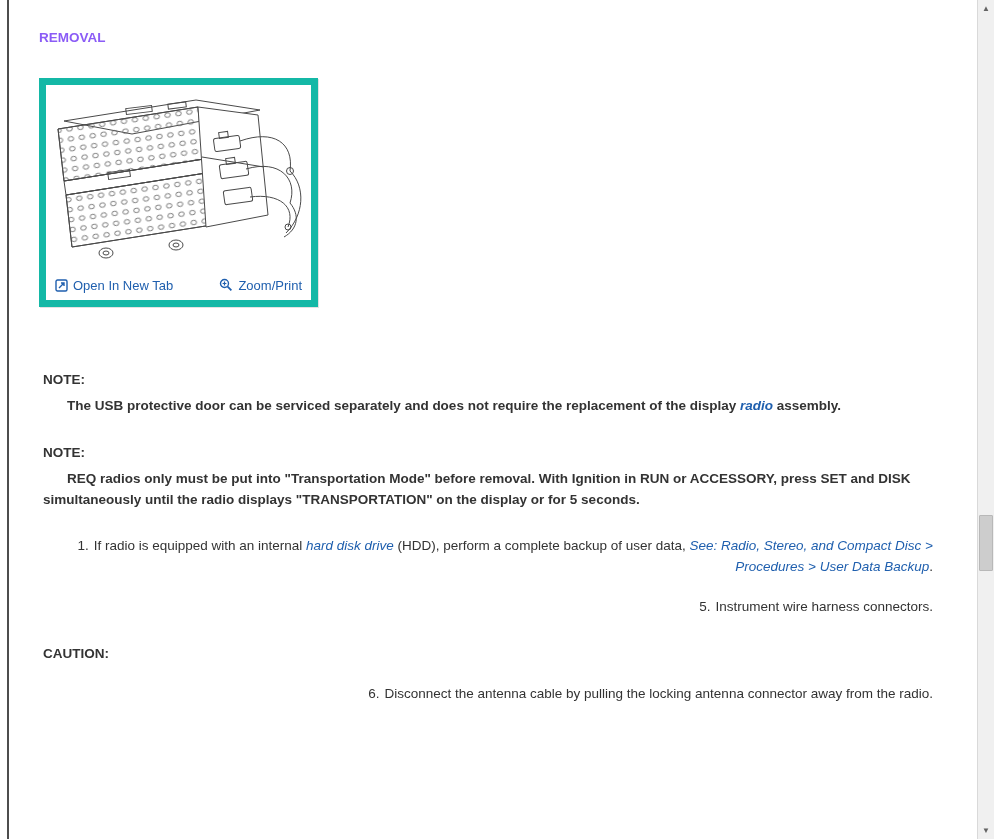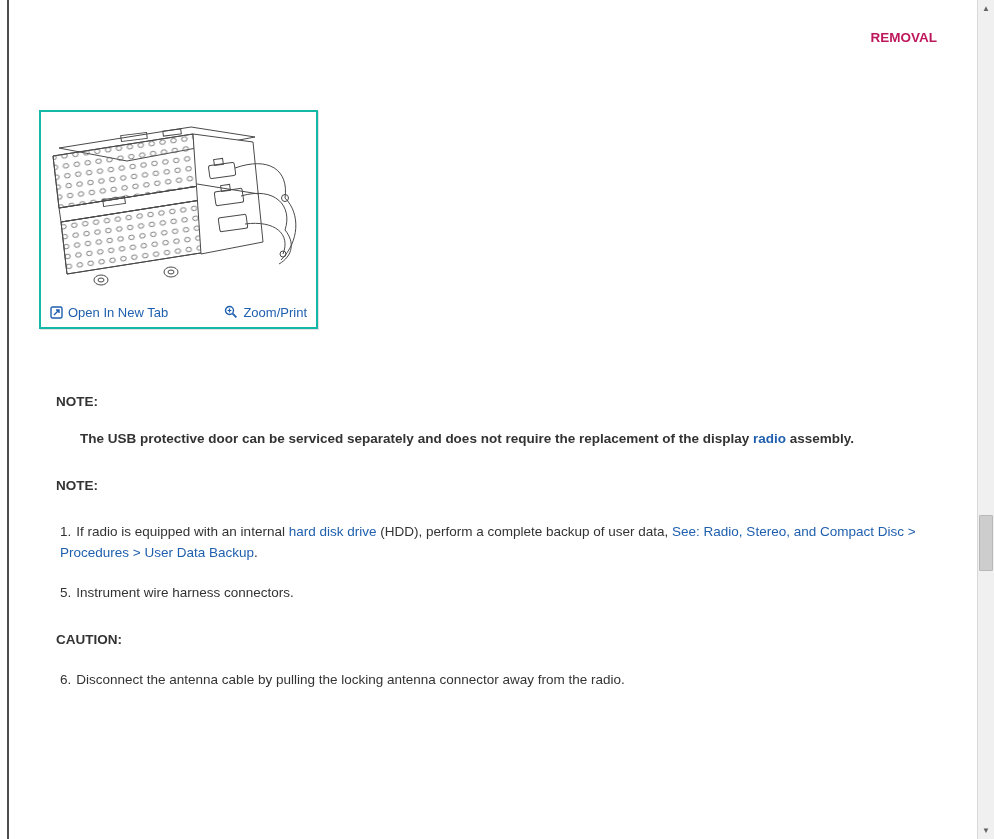--- a/index.html
+++ b/index.html
@@ -11,48 +11,48 @@
     color: #333333;
   }
   .page { display: flex; width: 994px; height: 839px; }
 
   
   .left-strip { flex: none; width: 9px; background: #ffffff; border-right: 2px solid #4d4d4d; }
 
   
   .main { flex: 1; padding: 28px 40px 20px 30px; background: #ffffff; overflow: hidden; }
 
-  .page-title { font-size: 13.5px; font-weight: bold; margin: 0; color: #be185d; text-align: right; }
+  .page-title { font-size: 13.5px; font-weight: bold; margin: 0; color: #8b5cf6; }
 
   
   .figure {
-    margin-top: 61px; width: 279px; background: #fff;
-    border: 2px solid #14b8a6; box-shadow: 1px 1px 0 #e2e2e2;
+    margin-top: 29px; width: 279px; background: #fff;
+    border: 7px solid #14b8a6; box-shadow: 1px 1px 0 #e2e2e2;
   }
   .figure-image { padding: 2px 2px 0 2px; }
   .figure-links {
     display: flex; justify-content: space-between; align-items: center;
     padding: 3px 9px 7px 9px;
   }
   .fig-link {
     display: inline-flex; align-items: center; gap: 5px;
     color: #1f5fae; font-size: 13px; text-decoration: none; cursor: pointer;
   }
   .fig-link svg { display: block; }
 
   
-  p { margin: 17px; font-size: 13.5px; line-height: 20.5px; color: #333; }
+  p { margin: 4px; font-size: 13.5px; line-height: 20.5px; color: #333; }
   .note-label { font-weight: bold; margin-top: 26px; }
   .note-label.first { margin-top: 63px; }
   .note-body { font-weight: bold; text-indent: 24px; margin-top: 6px; }
   .caution-body { font-weight: bold; text-indent: 34px; margin-top: 6px; }
-  .step { margin-top: 20px; padding-left: 4px; }
+  .step { margin-top: 20px; padding-left: 4px; text-align: right; }
   .step.first { margin-top: 26px; }
   .step .num { margin-right: 5px; }
-  .inline-link { color: #1f5fae; text-decoration: none; cursor: pointer; }
+  .inline-link { color: #1f5fae; text-decoration: none; cursor: pointer; font-style: italic; }
 
   
   .scrollbar {
     flex: none; width: 17px; position: relative;
     background: #f0f0f0; border-left: 1px solid #d9d9d9;
   }
   .sb-btn {
     position: absolute; left: 0; right: 0; height: 17px;
     display: flex; align-items: center; justify-content: center;
     font-size: 8px; color: #636363; background: #f0f0f0; cursor: pointer;
@@ -142,20 +142,21 @@
           </span>
           <span>Zoom/Print</span>
         </a>
       </div>
     </div>
 
     <p class="note-label first">NOTE:</p>
     <p class="note-body"><span>The USB protective door can be serviced separately and does not require the replacement of the display </span><a class="inline-link">radio</a><span> assembly.</span></p>
 
     <p class="note-label">NOTE:</p>
+    <p class="note-body"><span>REQ radios only must be put into "Transportation Mode" before removal. With Ignition in RUN or ACCESSORY, press SET and DISK simultaneously until the radio displays "TRANSPORTATION" on the display or for 5 seconds.</span></p>
 
     <p class="step first"><span class="num">1.</span><span>If radio is equipped with an internal </span><a class="inline-link">hard disk drive</a><span> (HDD), perform a complete backup of user data, </span><a class="inline-link">See: Radio, Stereo, and Compact Disc &gt; Procedures &gt; User Data Backup</a><span>.</span></p>
 
 
 
 
     <p class="step"><span class="num">5.</span><span>Instrument wire harness connectors.</span></p>
 
     <p class="note-label">CAUTION:</p>
 

